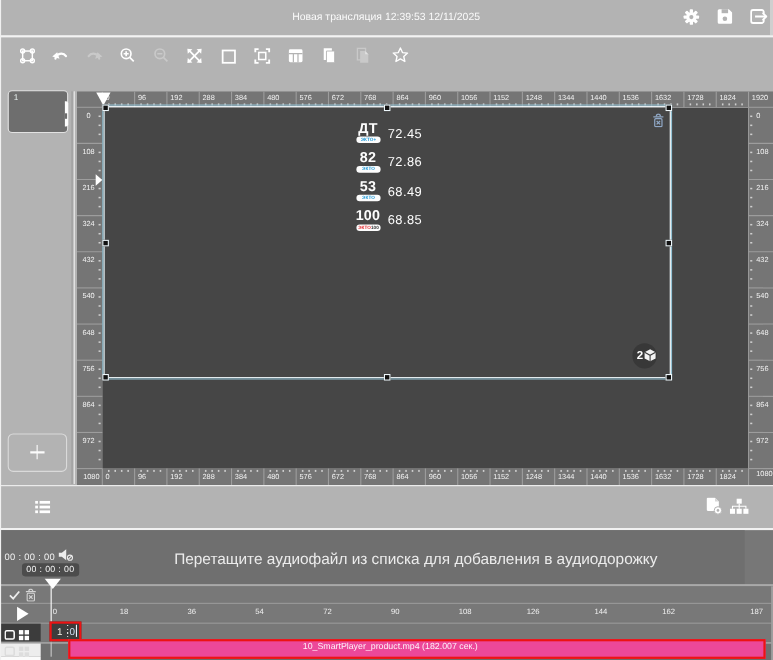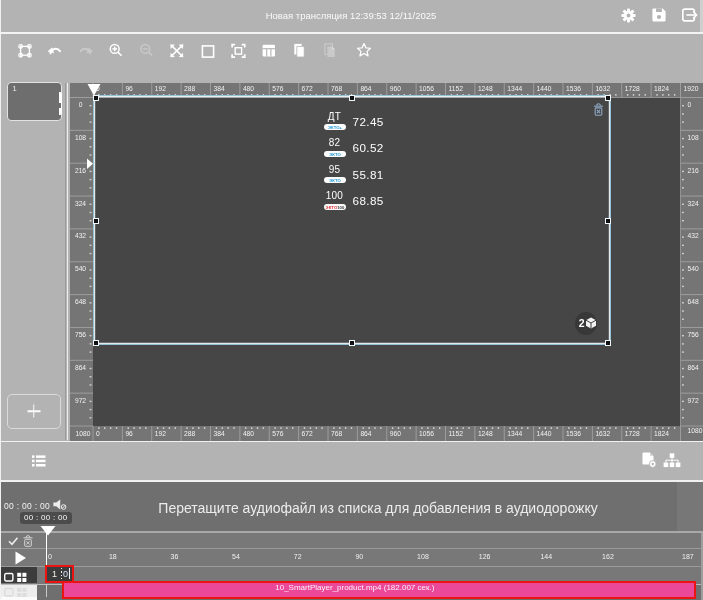--- a/index.html
+++ b/index.html
@@ -23,21 +23,21 @@
 #plusbtn:before { content:""; position:absolute; left:50%; top:50%; width:13px; height:1.5px;
   background:#fcfcfc; transform:translate(-50%,-50%); }
 #plusbtn:after { content:""; position:absolute; left:50%; top:50%; width:1.5px; height:13px;
   background:#fcfcfc; transform:translate(-50%,-50%); }
 #canvas { position:absolute; left:92.5px; top:97.5px; width:587.5px; height:328.5px; background:#464646; }
 #selbox { position:absolute; left:92.6px; top:95.3px; width:518px; height:250px;
   border:1.3px solid #93c2d4; box-shadow:inset 0 0 0 1.2px rgba(244,252,255,0.9); }
 .handle { position:absolute; width:6px; height:6px; background:#111111; border:1.2px solid #eef7fb; }
 .frow { position:absolute; left:318px; width:120px; height:20px; }
 .fcol { position:absolute; left:0; top:0; width:33px; text-align:center; }
-.flab { font-size:10px; font-weight:normal; color:#fdfdfd; line-height:8px; letter-spacing:0.2px; }
+.flab { font-size:13px; font-weight:bold; color:#fdfdfd; line-height:8px; letter-spacing:0.2px; }
 .fbadge { margin:3.4px auto 0; width:22px; height:6px; background:#fcfcfc; border-radius:3px;
   position:relative; }
 .fbt { position:absolute; left:50%; top:50%; transform:translate(-50%,-50%) scale(0.6);
   font-size:7px; font-weight:bold; white-space:nowrap; letter-spacing:0.1px; }
 .fprice { position:absolute; left:34.5px; top:2.2px; font-size:11.7px; font-weight:normal;
   color:#fdfdfd; letter-spacing:0.4px; }
 #layerbtn { position:absolute; left:574.8px; top:312px; width:22.7px; height:22.7px; border-radius:50%;
   background:#383838; }
 #layerbtn .l2 { position:absolute; left:4px; top:5.2px; font-size:10.5px; font-weight:bold; color:#fff; }
 #strip2 { position:absolute; left:0; top:440.9px; width:703px; height:1.6px; background:#f1f1f1; }
@@ -571,30 +571,30 @@
     </div>
   <div class="fprice">72.45</div>
 </div>
 <div class="frow" style="top:139.2px">
   <div class="fcol">
       <div class="flab">82</div>
       <div class="fbadge">
         <span class="fbt"><span style="color:#1896d6">ЭКТО</span></span>
       </div>
     </div>
-  <div class="fprice">60.52</div>
+  <div class="fprice">72.86</div>
 </div>
 <div class="frow" style="top:165.7px">
   <div class="fcol">
-      <div class="flab">95</div>
+      <div class="flab">53</div>
       <div class="fbadge">
         <span class="fbt"><span style="color:#1896d6">ЭКТО</span></span>
       </div>
     </div>
-  <div class="fprice">55.81</div>
+  <div class="fprice">68.49</div>
 </div>
 <div class="frow" style="top:192.2px">
   <div class="fcol">
       <div class="flab">100</div>
       <div class="fbadge">
         <span class="fbt"><span style="color:#e3252b">ЭКТО</span><span style="color:#333">100</span></span>
       </div>
     </div>
   <div class="fprice">68.85</div>
 </div>

